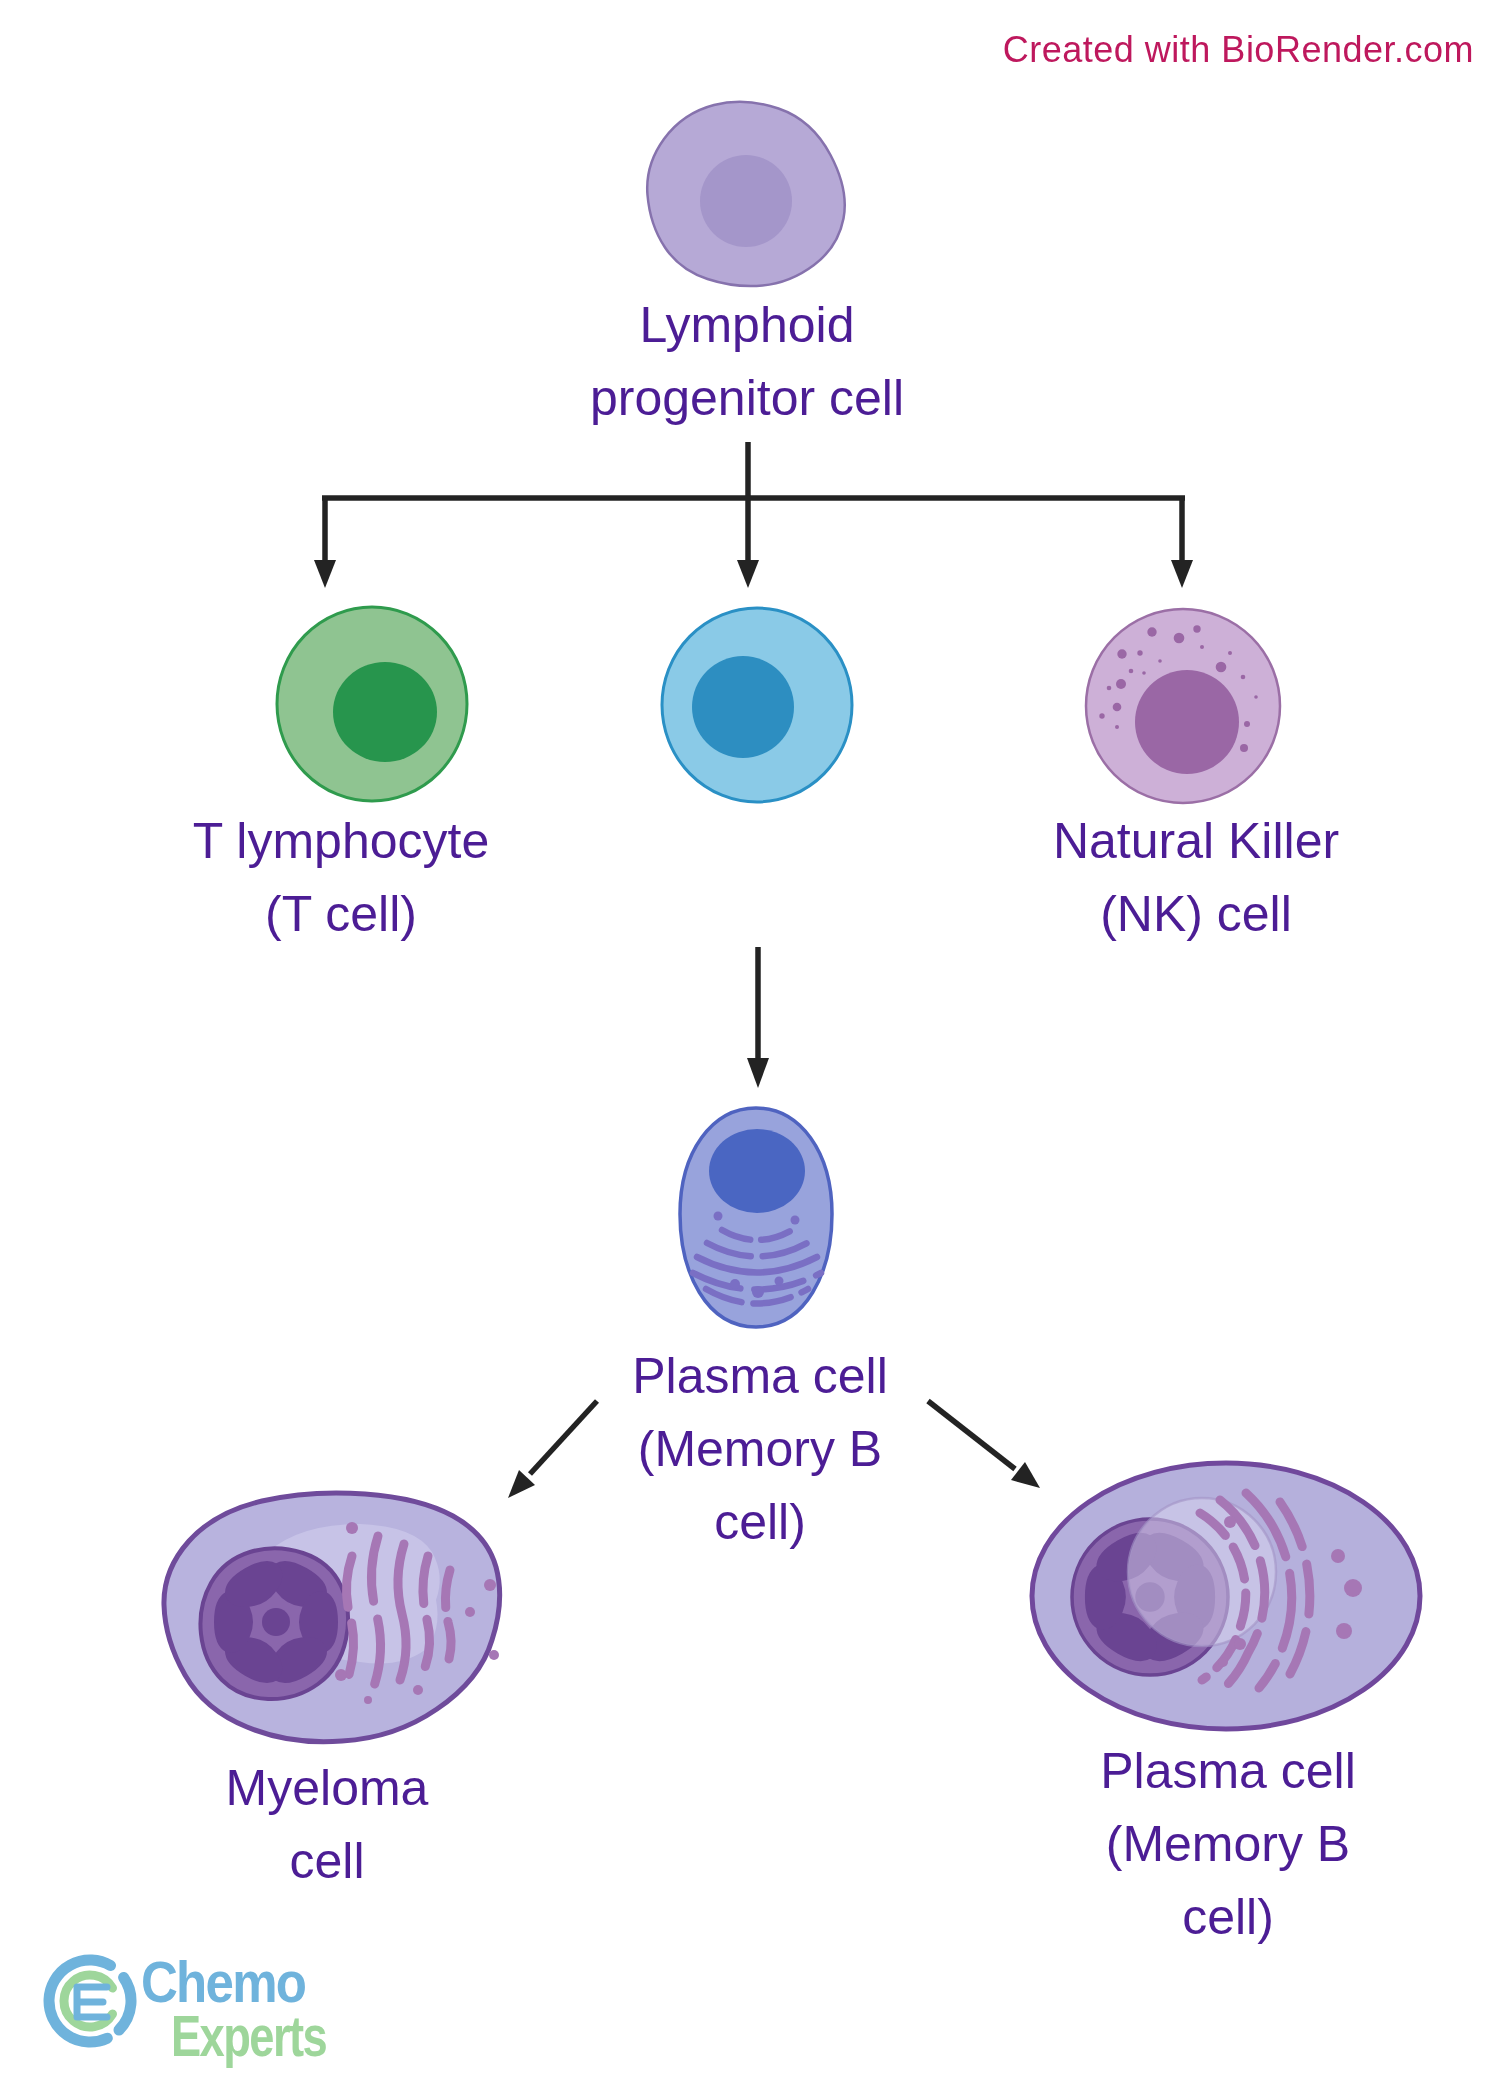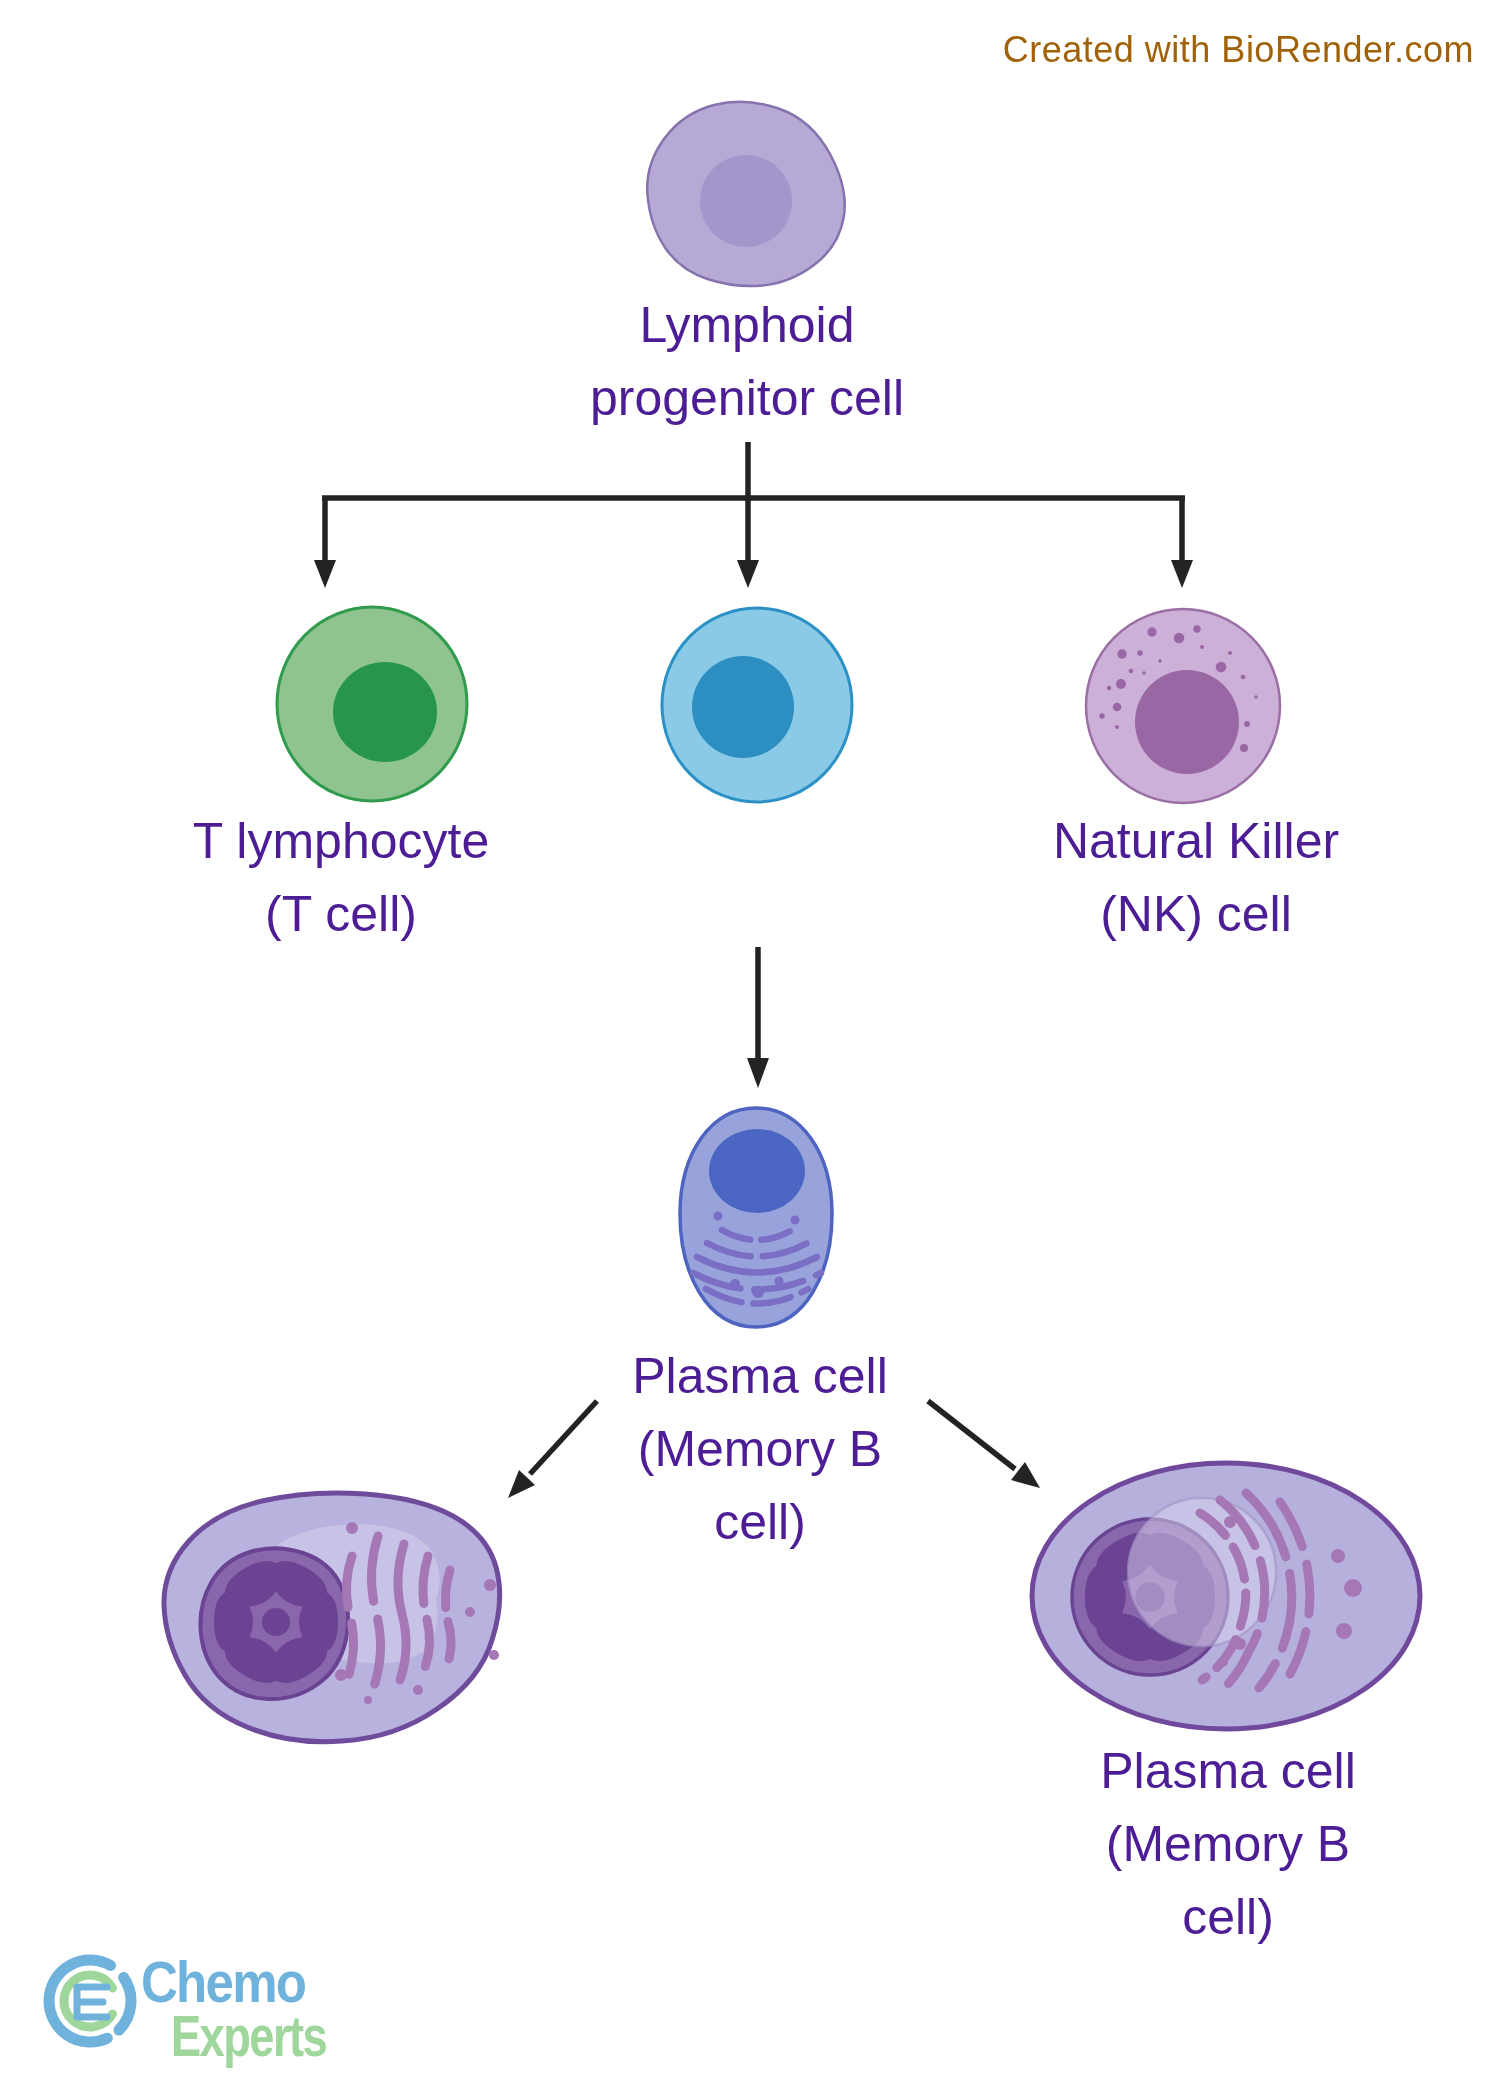--- a/index.html
+++ b/index.html
@@ -1,20 +1,20 @@
 <!DOCTYPE html>
 <html><head>
 <meta charset="utf-8">
 <style>
   html,body{margin:0;padding:0;background:#ffffff;}
   .canvas{position:relative;width:1500px;height:2100px;background:#ffffff;overflow:hidden;
           font-family:"Liberation Sans",sans-serif;}
   .layer{position:absolute;left:0;top:0;}
   .watermark{position:absolute;top:30px;right:26px;font-size:36px;line-height:40px;
-             color:#a16207;letter-spacing:0.5px;}
+             color:#be185d;letter-spacing:0.5px;}
   .cell-label{position:absolute;transform:translateX(-50%);text-align:center;white-space:nowrap;
               font-size:50px;line-height:73px;font-weight:500;color:#4c1d95;}
   .logo-word{position:absolute;font-weight:bold;letter-spacing:-2px;transform-origin:left top;}
   .logo-chemo{left:141px;top:1948px;font-size:58px;color:#6fb3dc;transform:scaleX(0.88);}
   .logo-experts{left:171px;top:2002px;font-size:58px;color:#9ed69b;transform:scaleX(0.78);}
 </style>
 </head>
 <body>
 
 <div class="canvas">
@@ -200,20 +200,24 @@
     <div>Natural Killer</div>
     <div>(NK) cell</div>
   </div>
 
   <div class="cell-label" style="left:760px;top:1340px;">
     <div>Plasma cell</div>
     <div>(Memory B</div>
     <div>cell)</div>
   </div>
 
+  <div class="cell-label" style="left:327px;top:1752px;">
+    <div>Myeloma</div>
+    <div>cell</div>
+  </div>
 
   <div class="cell-label" style="left:1228px;top:1735px;">
     <div>Plasma cell</div>
     <div>(Memory B</div>
     <div>cell)</div>
   </div>
 
   <div class="logo-word logo-chemo">Chemo</div>
   <div class="logo-word logo-experts">Experts</div>
 

